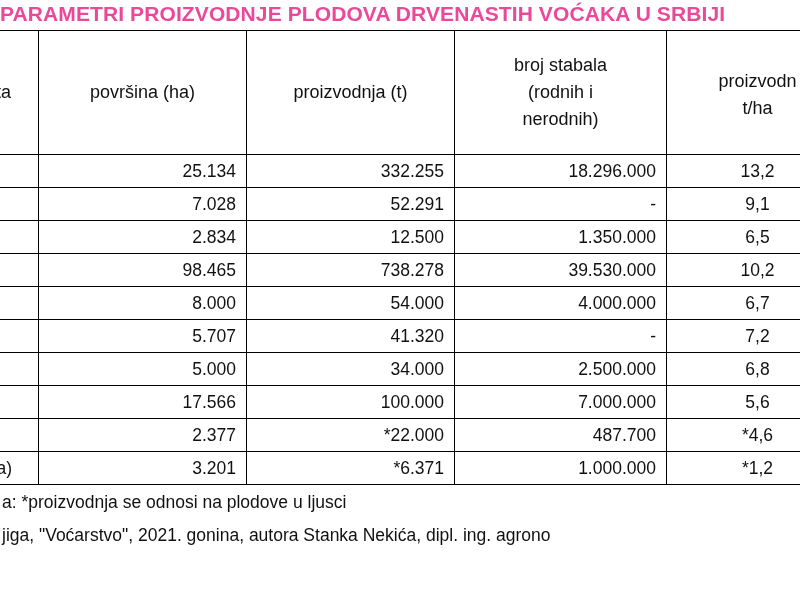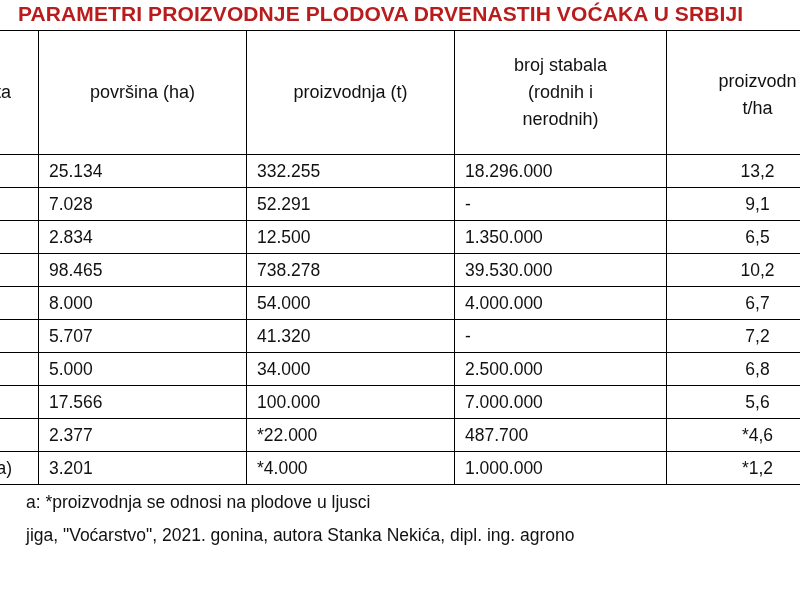--- a/index.html
+++ b/index.html
@@ -23,22 +23,21 @@
   
   .title {
     position: absolute;
     left: 0px;
     top: 2px;
     width: 699px;
     font-size: 21px;
     font-weight: bold;
     letter-spacing: 0.1px;
     white-space: nowrap;
-    color: #b91c1c;
-    padding-left: 18px;
+    color: #ec4899;
     box-sizing: border-box;
   }
   
   .table-wrap {
     position: absolute;
     left: -32px;       
     top: 30px;
     width: 880px;
   }
   table.data {
@@ -63,21 +62,21 @@
     vertical-align: middle;
   }
   .col-name   { width: 70px; }
   .col-area   { width: 208px; }
   .col-prod   { width: 208px; }
   .col-trees  { width: 212px; }
   .col-yield  { width: 182px; }
 
   table.data tbody td {
     height: 26px;
-    text-align: left;
+    text-align: right;
   }
   table.data tbody td.name-cell {
     text-align: left;
     white-space: nowrap;
   }
   table.data tbody td.yield-cell {
     text-align: center;
   }
   thead th.yield-head {
     text-align: left;
@@ -93,21 +92,20 @@
     width: 800px;
     padding-left: 0px;
     box-sizing: border-box;
   }
   .note {
     font-size: 17.5px;
     color: #111111;
     white-space: nowrap;
     margin-bottom: 12px;
     padding-left: 2px;
-    margin-left: 24px;
   }
 </style>
 </head>
 <body>
 
 <div class="page">
 
   <div class="title">PARAMETRI PROIZVODNJE PLODOVA DRVENASTIH VOĆAKA U SRBIJI</div>
 
   <div class="table-wrap">
@@ -195,21 +193,21 @@
         <tr>
           <td class="name-cell"></td>
           <td>2.377</td>
           <td>*22.000</td>
           <td>487.700</td>
           <td class="yield-cell">*4,6</td>
         </tr>
         <tr>
           <td class="name-cell">ska)</td>
           <td>3.201</td>
-          <td>*4.000</td>
+          <td>*6.371</td>
           <td>1.000.000</td>
           <td class="yield-cell">*1,2</td>
         </tr>
       </tbody>
     </table>
   </div>
 
   <div class="notes">
     <div class="note">a: *proizvodnja se odnosi na plodove u ljusci</div>
     <div class="note">jiga, "Voćarstvo", 2021. gonina, autora Stanka Nekića, dipl. ing. agrono</div>

